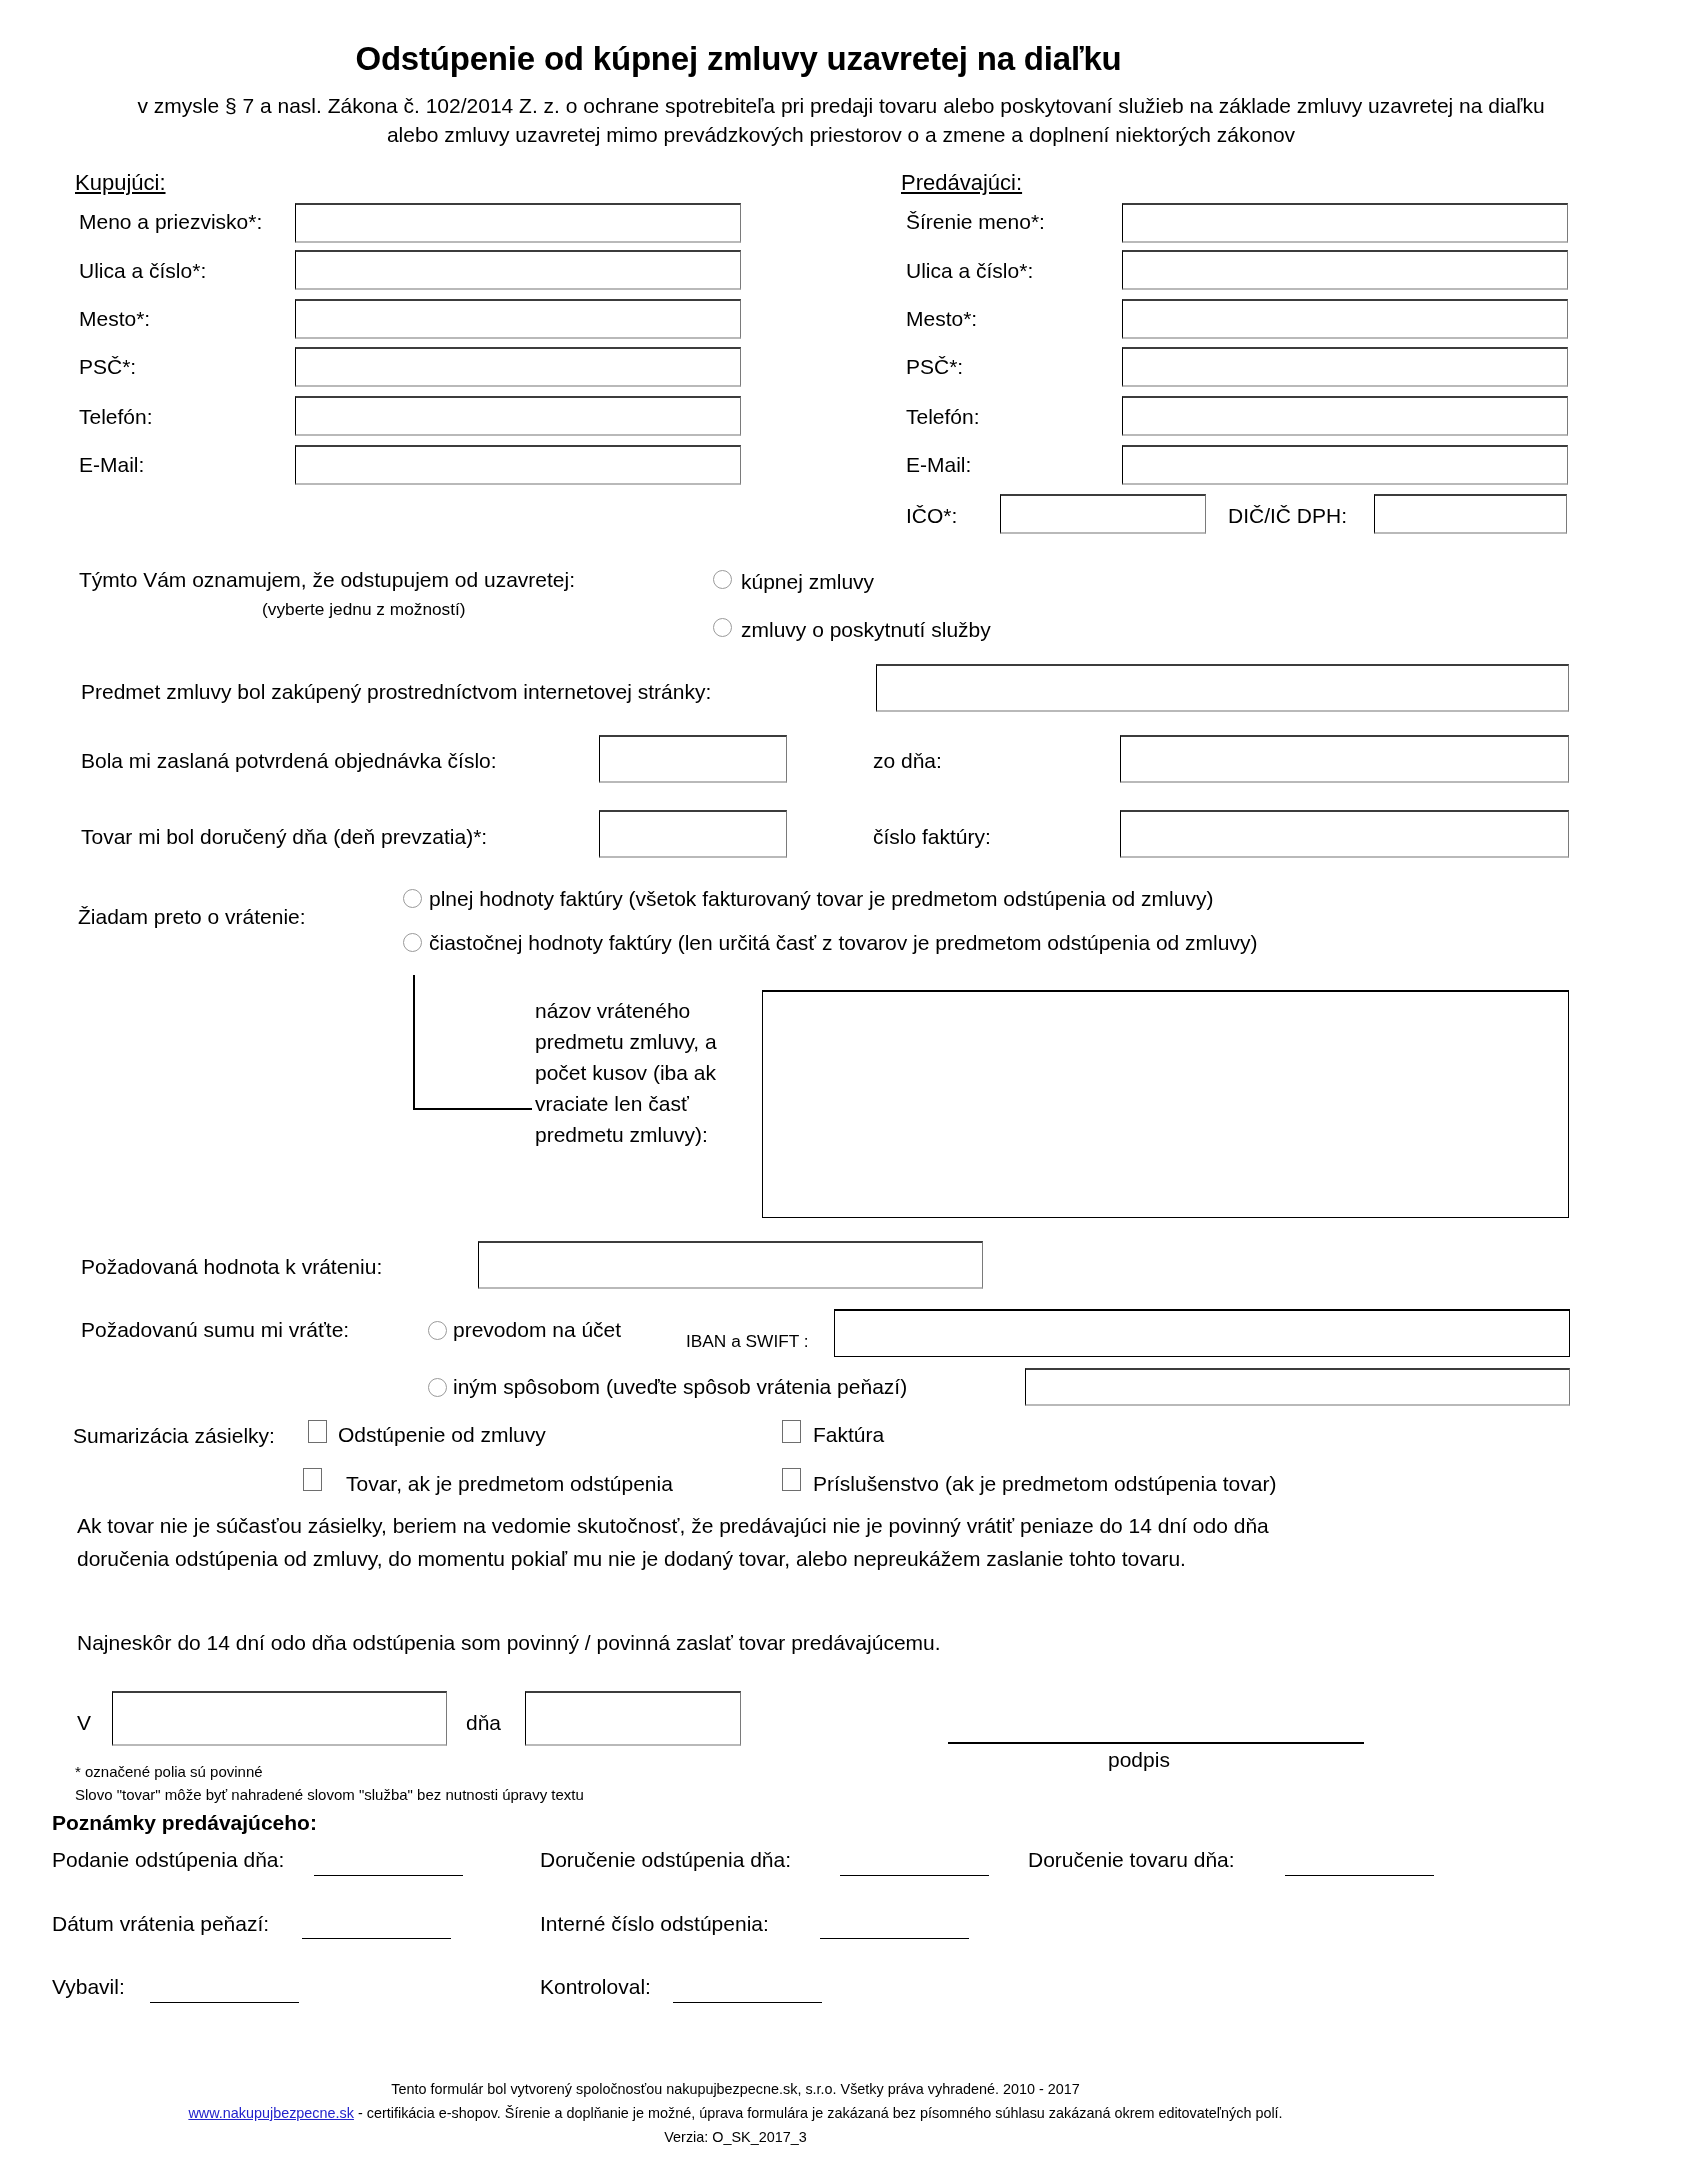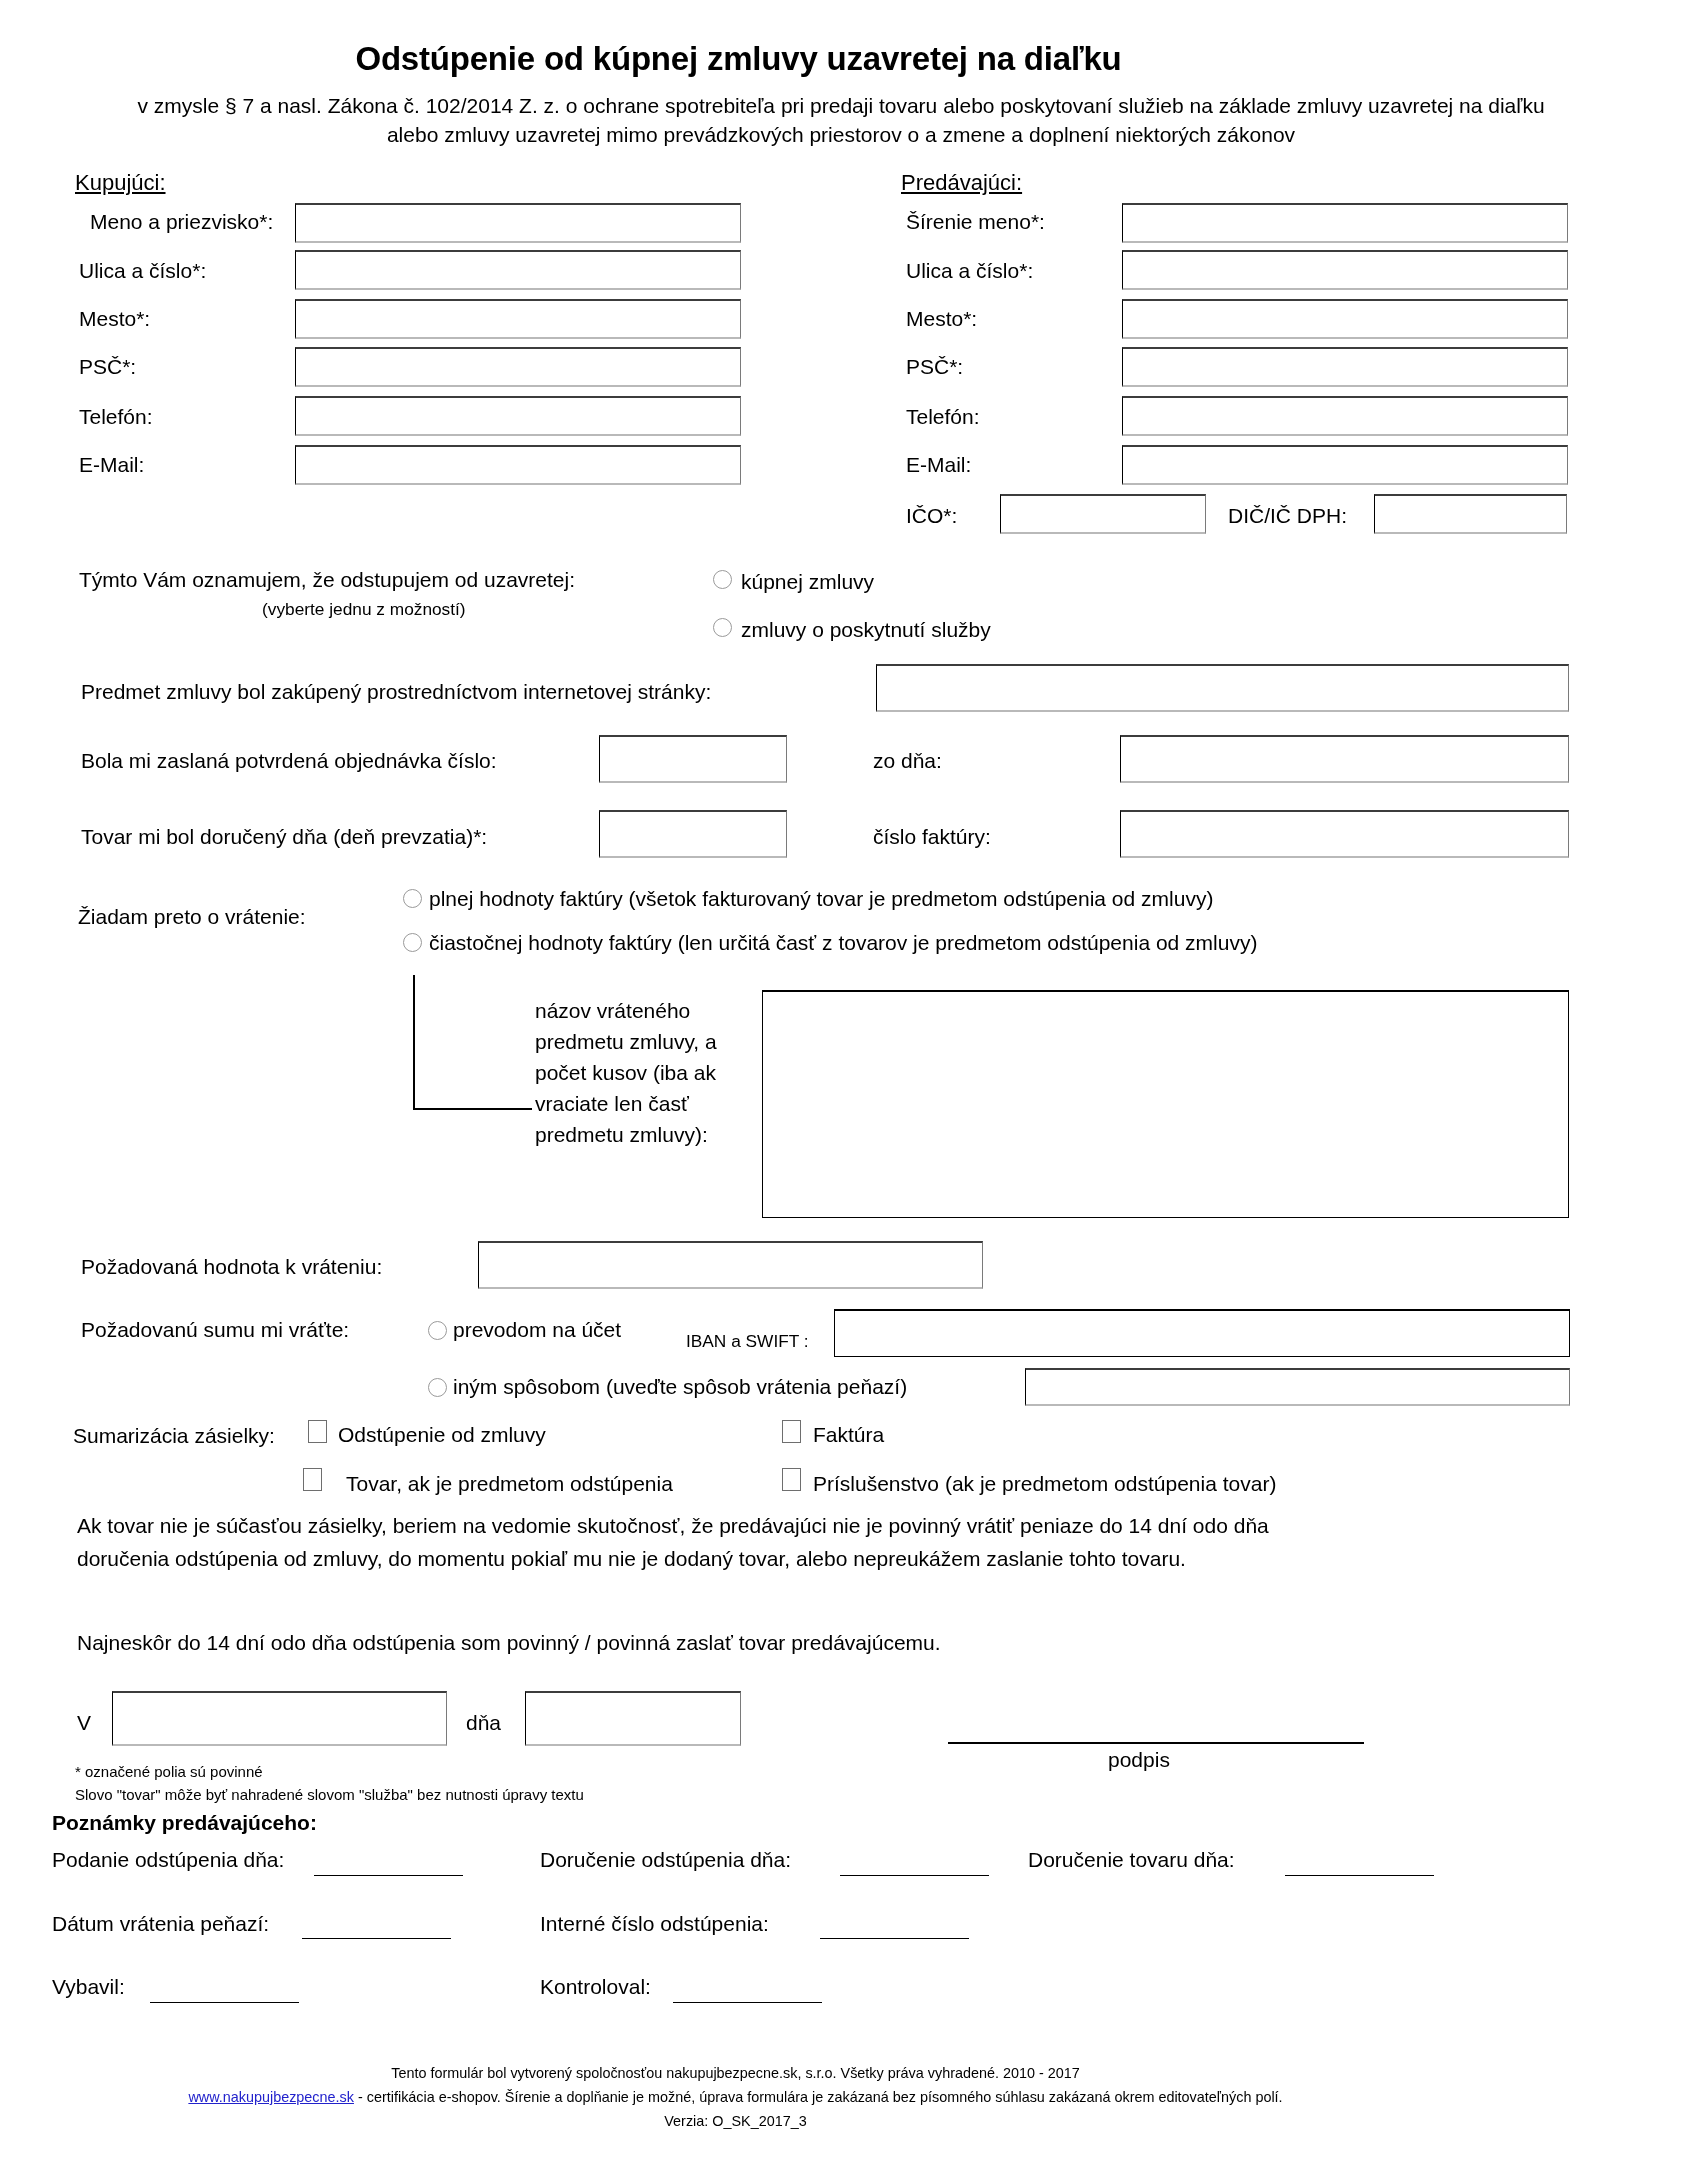--- a/index.html
+++ b/index.html
@@ -110,40 +110,41 @@
   }
 
   
   .footer {
     position: absolute;
     left: 0;
     width: 1471px;
     text-align: center;
     font-size: 14.4px;
     line-height: 24px;
+    margin-top: 16px;
   }
   .footer a, .footer .link {
     color: #2222cc;
     text-decoration: underline;
   }
 </style>
 </head>
 <body>
 
 <div class="page">
 
   <div class="doc-title">Odstúpenie od kúpnej zmluvy uzavretej na diaľku</div>
   <div class="doc-subtitle">
     <div>v zmysle § 7 a nasl. Zákona č. 102/2014 Z. z.  o ochrane spotrebiteľa pri predaji tovaru alebo poskytovaní služieb na základe zmluvy uzavretej na diaľku</div>
     <div>alebo zmluvy uzavretej mimo prevádzkových priestorov o a zmene a doplnení niektorých zákonov</div>
   </div>
 
   <div class="section-head" style="left:75px; top:170px;">Kupujúci:</div>
 
-  <div class="lbl" style="left:90px; top:209px;">Meno a priezvisko*:</div>
+  <div class="lbl" style="left:79px; top:209px;">Meno a priezvisko*:</div>
   <div class="fld" style="left:295px; top:203px; width:446px; height:40px;"></div>
 
   <div class="lbl" style="left:79px; top:258px;">Ulica a číslo*:</div>
   <div class="fld" style="left:295px; top:250px; width:446px; height:40px;"></div>
 
   <div class="lbl" style="left:79px; top:306px;">Mesto*:</div>
   <div class="fld" style="left:295px; top:299px; width:446px; height:40px;"></div>
 
   <div class="lbl" style="left:79px; top:354px;">PSČ*:</div>
   <div class="fld" style="left:295px; top:347px; width:446px; height:40px;"></div>

